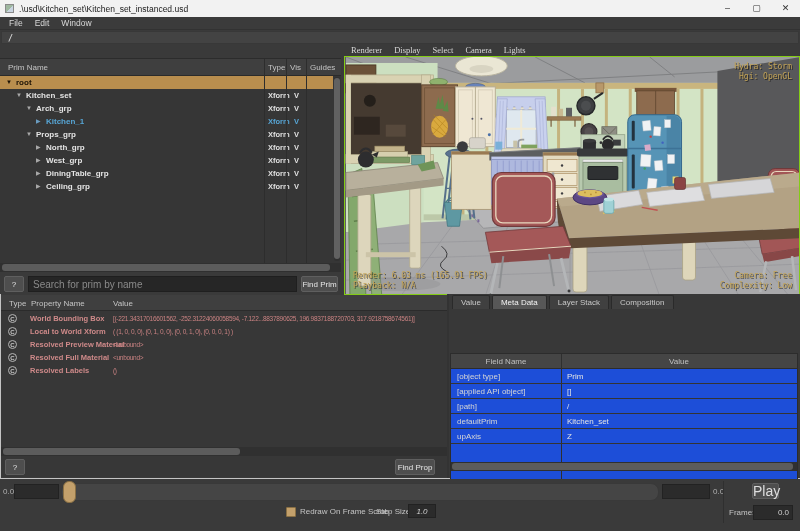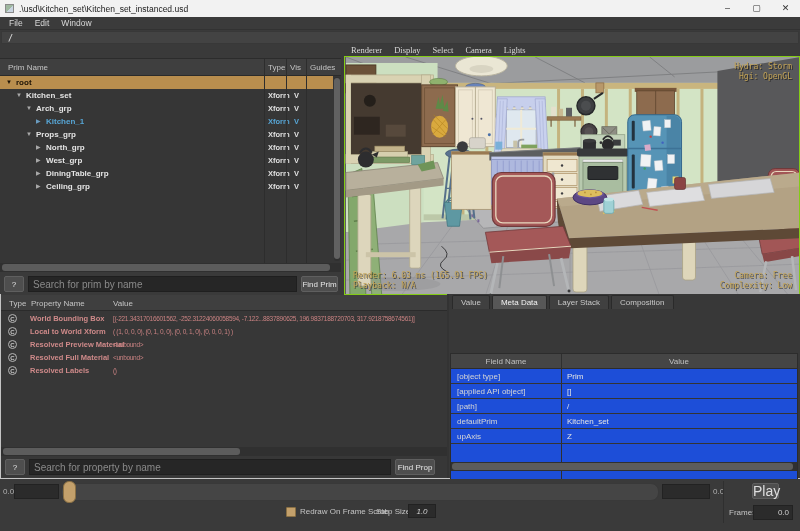--- a/index.html
+++ b/index.html
@@ -503,21 +503,20 @@
           <div class="prow" style="top: 69px;">
             <div class="picon">C</div>
             <div class="pname">Resolved Labels</div>
             <div class="pvalue">()</div>
           </div>
         </div>
       <div id="props-hscroll">
           <div class="handle"></div>
         </div>
       <div class="helpbtn" style="position:absolute;left:4px;top:164px;width:20px;height:16px;line-height:15px;">?</div>
-      <input class="searchbox" style="position: absolute; left: 28px; top: 164px; width: 362px; height: 16px;" placeholder="Search for property by name">
       <div class="findbtn" style="position:absolute;left:394px;top:164px;width:40px;height:16px;line-height:15px;">Find Prop</div>
     </div>
     <div id="divider-mid"></div>
     <div id="inspector">
       <div id="tabs">
           <div class="tab">Value</div>
           <div class="tab active">Meta Data</div>
           <div class="tab">Layer Stack</div>
           <div class="tab">Composition</div>
         </div>

